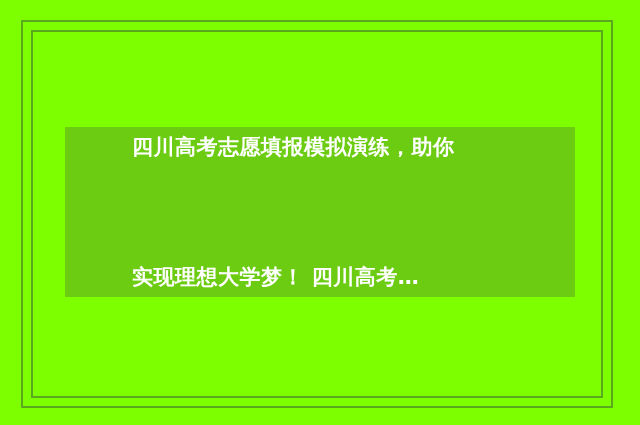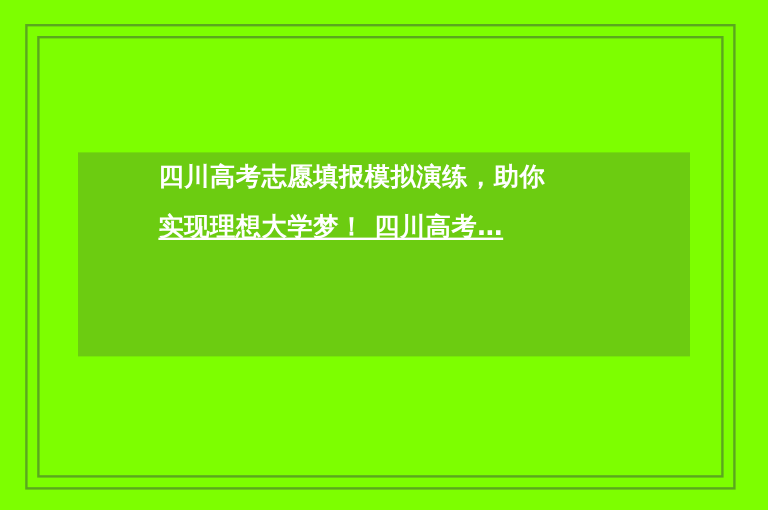--- a/index.html
+++ b/index.html
@@ -52,37 +52,36 @@
   .caption-panel {
     position: absolute;
     left: 65px;
     top: 127px;
     width: 510px;
     height: 170px;
     background: #6ccc11;
     box-sizing: border-box;
     display: flex;
     flex-direction: column;
-    justify-content: flex-start;
+    justify-content: space-between;
     padding: 0 0 0 67px;
   }
 
   .caption-line {
     color: #ffffff;
     font-size: 21px;
     font-weight: bold;
     line-height: 40px;
     letter-spacing: 0.5px;
     white-space: nowrap;
     font-family: "DejaVu Sans", "Liberation Sans", sans-serif;
   }
 
   .caption-line-2 {
     margin-top: 2px;
-    text-decoration: underline;
   }
 </style>
 </head>
 <body>
 
 <div id="stage">
 
   <div class="frame frame-outer"></div>
 
   <div class="frame frame-inner"></div>

